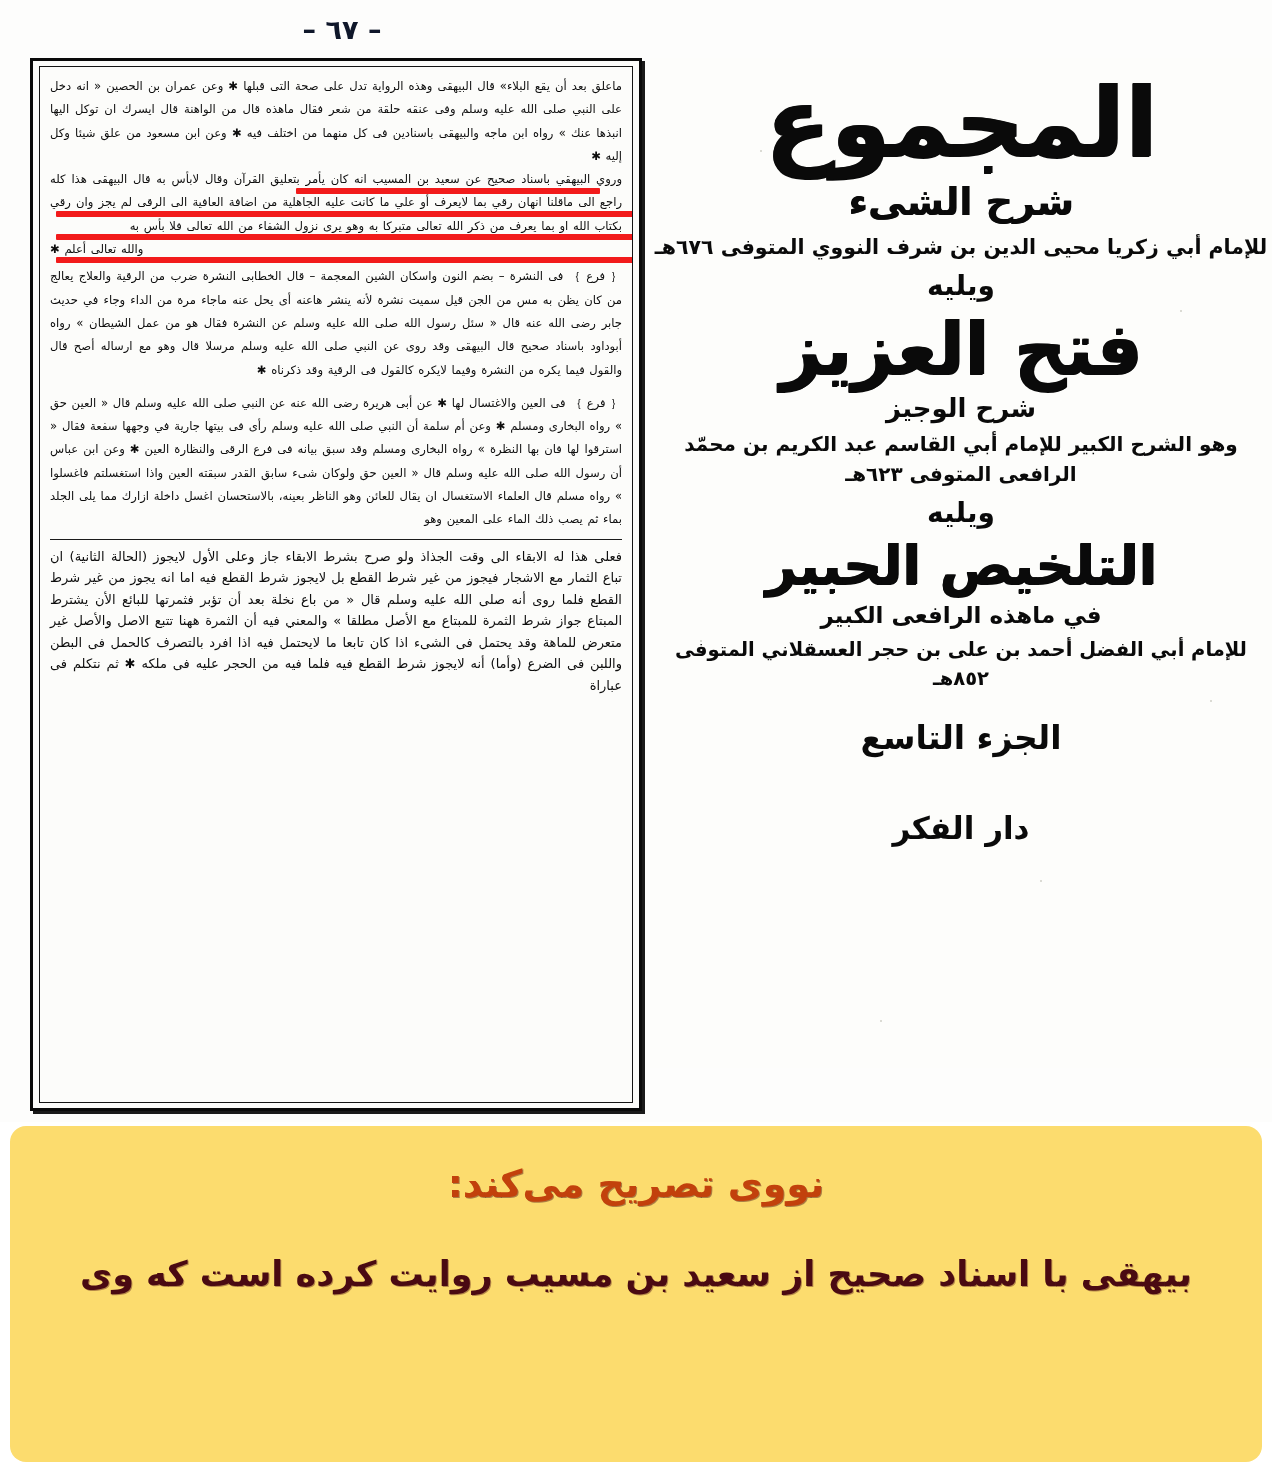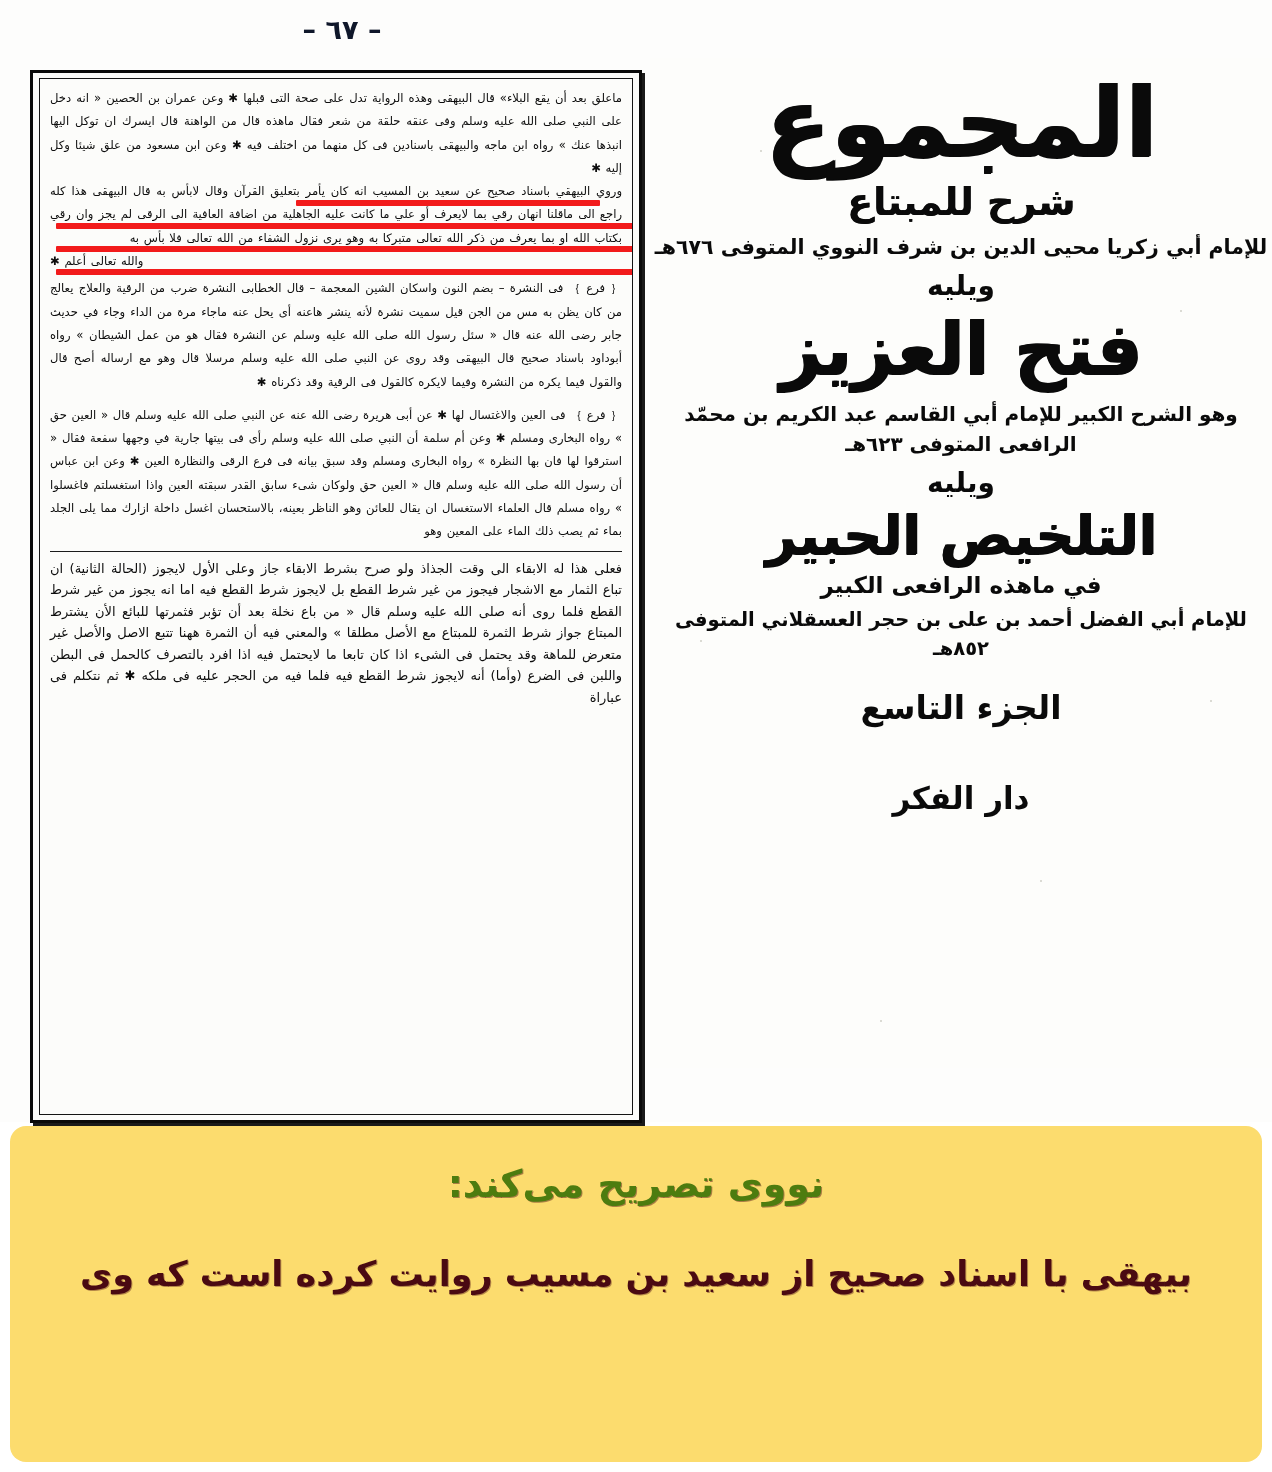--- a/index.html
+++ b/index.html
@@ -37,21 +37,21 @@
     font-weight: 600;
     color: #0f172a;
     letter-spacing: 2px;
     direction: rtl;
   }
 
   
   #text-page {
     position: absolute;
     left: 30px;
-    top: 70px;
+    top: 58px;
     width: 612px;
     height: 1053px;
     background: #fcfcfa;
     border: 3px solid #0a0a0a;
     box-shadow: 3px 3px 0 #1a1a1a;
     box-sizing: border-box;
     padding-left: 28px;
   }
   #text-page-inner {
     position: absolute;
@@ -206,21 +206,21 @@
     border-radius: 16px;
     box-sizing: border-box;
     padding: 26px 34px 18px 34px;
     direction: rtl;
     text-align: center;
   }
   .callout-heading {
     font-family: "DejaVu Sans", "Liberation Sans", sans-serif;
     font-size: 38px;
     font-weight: 700;
-    color: #4d7c0f;
+    color: #c2410c;
     line-height: 56px;
     margin: 4px 0 0 0;
     text-shadow: 1px 1px 0 rgba(74,10,18,0.45);
   }
   .callout-body {
     font-family: "DejaVu Sans", "Liberation Sans", sans-serif;
     font-size: 35px;
     font-weight: 700;
     color: #4A0A12;
     line-height: 88px;
@@ -275,25 +275,26 @@
 
       <div class="ar-body small-foot para-block">
         <p>فعلى هذا له الابقاء الى وقت الجذاذ ولو صرح بشرط الابقاء جاز وعلى الأول لايجوز (الحالة الثانية) ان تباع الثمار مع الاشجار فيجوز من غير شرط القطع بل لايجوز شرط القطع فيه اما انه يجوز من غير شرط القطع فلما روى أنه صلى الله عليه وسلم قال « من باع نخلة بعد أن تؤبر فثمرتها للبائع الأن يشترط المبتاع جواز شرط الثمرة للمبتاع مع الأصل مطلقا » والمعني فيه أن الثمرة ههنا تتبع الاصل والأصل غير متعرض للماهة وقد يحتمل فى الشىء اذا كان تابعا ما لايحتمل فيه اذا افرد بالتصرف كالحمل فى البطن واللبن فى الضرع (وأما) أنه لايجوز شرط القطع فيه فلما فيه من الحجر عليه فى ملكه ✱ ثم نتكلم فى عباراة</p>
       </div>
 
     </div>
   </div>
 
   <div id="title-page">
     <div class="tp-line tp-main-title">المجموع</div>
-    <div class="tp-line tp-sub1">شرح للمبتاع</div>
+    <div class="tp-line tp-sub1">شرح الشىء</div>
     <div class="tp-line tp-author">للإمام أبي زكريا محيى الدين بن شرف النووي المتوفى ٦٧٦هـ</div>
     <div class="tp-line tp-wayalihi">ويليه</div>
 
     <div class="tp-line tp-title2">فتح العزيز</div>
+    <div class="tp-line tp-sub2">شرح الوجيز</div>
     <div class="tp-line tp-author2">وهو الشرح الكبير للإمام أبي القاسم عبد الكريم بن محمّد الرافعى المتوفى ٦٢٣هـ</div>
     <div class="tp-line tp-wayalihi">ويليه</div>
 
     <div class="tp-line tp-title3">التلخيص الحبير</div>
     <div class="tp-line tp-sub3">في ماهذه الرافعى الكبير</div>
     <div class="tp-line tp-author3">للإمام أبي الفضل أحمد بن على بن حجر العسقلاني المتوفى ٨٥٢هـ</div>
 
     <div class="tp-line tp-volume">الجزء التاسع</div>
     <div class="tp-line tp-publisher">دار الفكر</div>
   </div>

